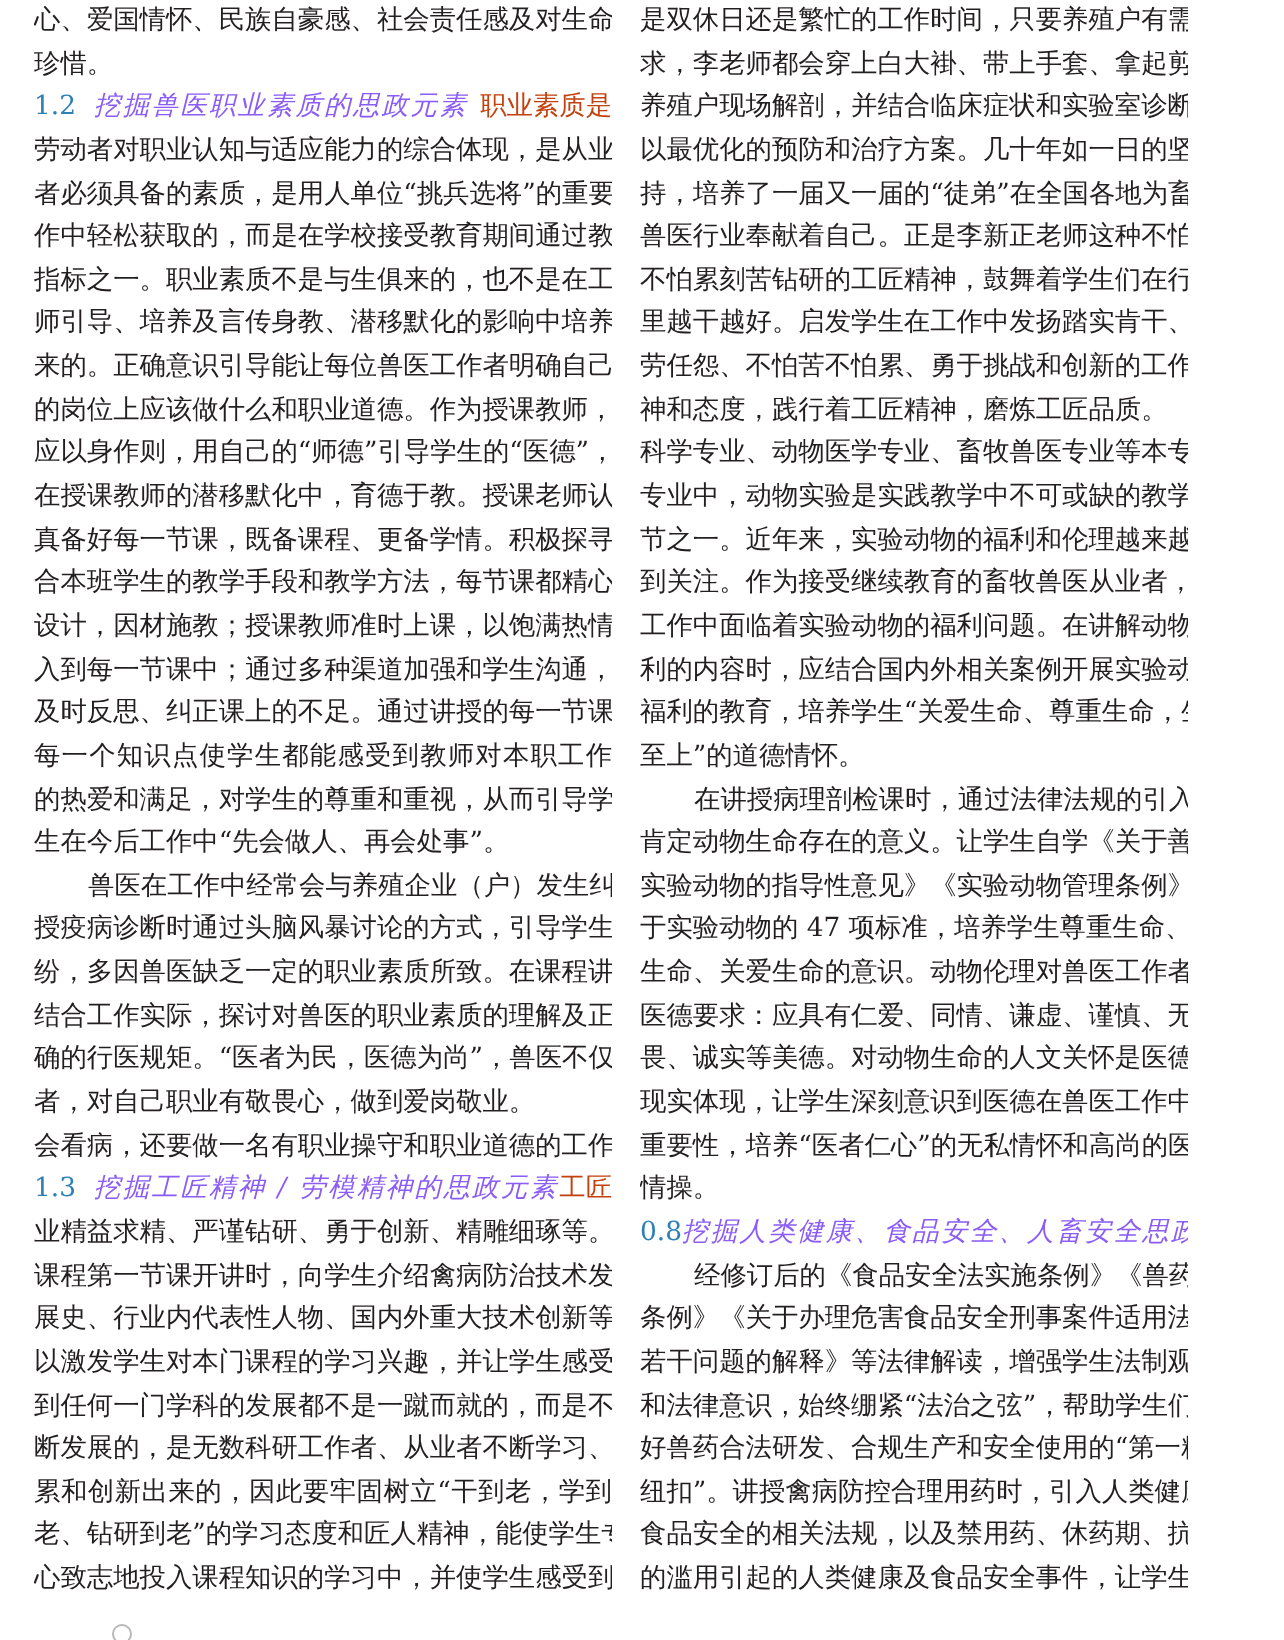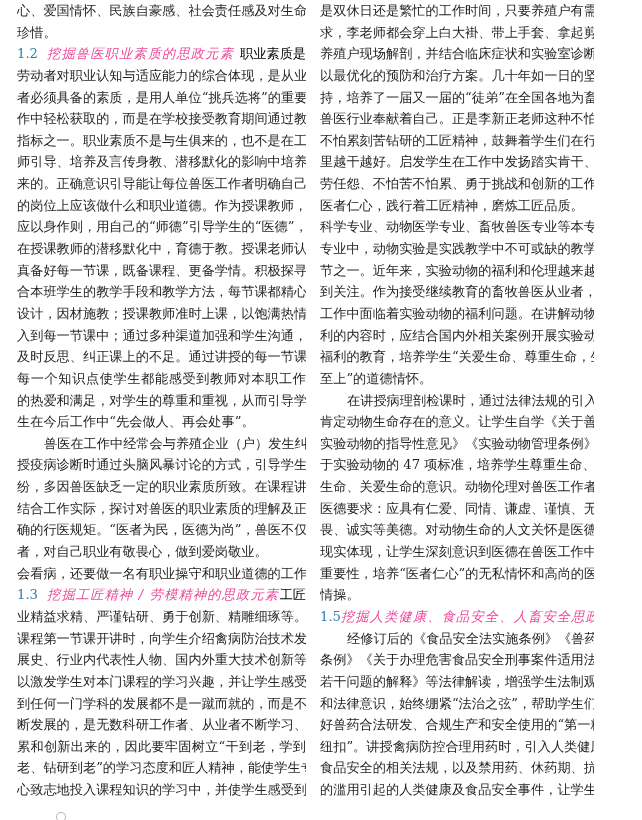--- a/index.html
+++ b/index.html
@@ -43,26 +43,26 @@
   .line.indent {
     padding-left: 27px;
   }
   .heading-num {
     color: #2d7fb5;
     display: inline-block;
     width: 30px;
     text-align-last: left;
   }
   .heading-text {
-    color: #ec4899;
+    color: #8b5cf6;
     font-style: italic;
     letter-spacing: 1.2px;
   }
   .heading-tail {
-    color: #000000;
+    color: #c2410c;
   }
   .heading-line {
     text-align-last: left;
     display: flex;
     align-items: center;
   }
   .heading-line .heading-tail {
     margin-left: auto;
   }
   .page-mark {
@@ -134,21 +134,21 @@
 <div id="col-right" class="column">
   <div class="line">是双休日还是繁忙的工作时间，只要养殖户有需</div>
   <div class="line">求，李老师都会穿上白大褂、带上手套、拿起剪刀为</div>
   <div class="line">养殖户现场解剖，并结合临床症状和实验室诊断给</div>
   <div class="line">以最优化的预防和治疗方案。几十年如一日的坚</div>
   <div class="line">持，培养了一届又一届的“徒弟”在全国各地为畜牧</div>
   <div class="line">兽医行业奉献着自己。正是李新正老师这种不怕脏</div>
   <div class="line">不怕累刻苦钻研的工匠精神，鼓舞着学生们在行业</div>
   <div class="line">里越干越好。启发学生在工作中发扬踏实肯干、任</div>
   <div class="line">劳任怨、不怕苦不怕累、勇于挑战和创新的工作精</div>
-  <div class="line last">医者仁心，践行着工匠精神，磨炼工匠品质。</div>
+  <div class="line last">神和态度，践行着工匠精神，磨炼工匠品质。</div>
 
   <div class="line">科学专业、动物医学专业、畜牧兽医专业等本专科</div>
   <div class="line">专业中，动物实验是实践教学中不可或缺的教学环</div>
   <div class="line">节之一。近年来，实验动物的福利和伦理越来越受</div>
   <div class="line">到关注。作为接受继续教育的畜牧兽医从业者，在</div>
   <div class="line">工作中面临着实验动物的福利问题。在讲解动物福</div>
   <div class="line">利的内容时，应结合国内外相关案例开展实验动物</div>
   <div class="line">福利的教育，培养学生“关爱生命、尊重生命，生命</div>
   <div class="line last">至上”的道德情怀。</div>
 
@@ -157,21 +157,21 @@
   <div class="line">实验动物的指导性意见》《实验动物管理条例》及关</div>
   <div class="line">于实验动物的 47 项标准，培养学生尊重生命、敬畏</div>
   <div class="line">生命、关爱生命的意识。动物伦理对兽医工作者有</div>
   <div class="line">医德要求：应具有仁爱、同情、谦虚、谨慎、无私、无</div>
   <div class="line">畏、诚实等美德。对动物生命的人文关怀是医德的</div>
   <div class="line">现实体现，让学生深刻意识到医德在兽医工作中的</div>
   <div class="line">重要性，培养“医者仁心”的无私情怀和高尚的医德</div>
   <div class="line last">情操。</div>
 
   <div class="line heading-line">
-    <span class="heading-num">1.5</span>
+    <span class="heading-num">0.8</span>
     <span class="heading-text">挖掘人类健康、食品安全、人畜安全思政元素</span>
   </div>
   <div class="line indent">经修订后的《食品安全法实施条例》《兽药管理</div>
   <div class="line">条例》《关于办理危害食品安全刑事案件适用法律</div>
   <div class="line">若干问题的解释》等法律解读，增强学生法制观念</div>
   <div class="line">和法律意识，始终绷紧“法治之弦”，帮助学生们系</div>
   <div class="line">好兽药合法研发、合规生产和安全使用的“第一粒</div>
   <div class="line">纽扣”。讲授禽病防控合理用药时，引入人类健康、</div>
   <div class="line">食品安全的相关法规，以及禁用药、休药期、抗生素</div>
   <div class="line">的滥用引起的人类健康及食品安全事件，让学生深</div>

